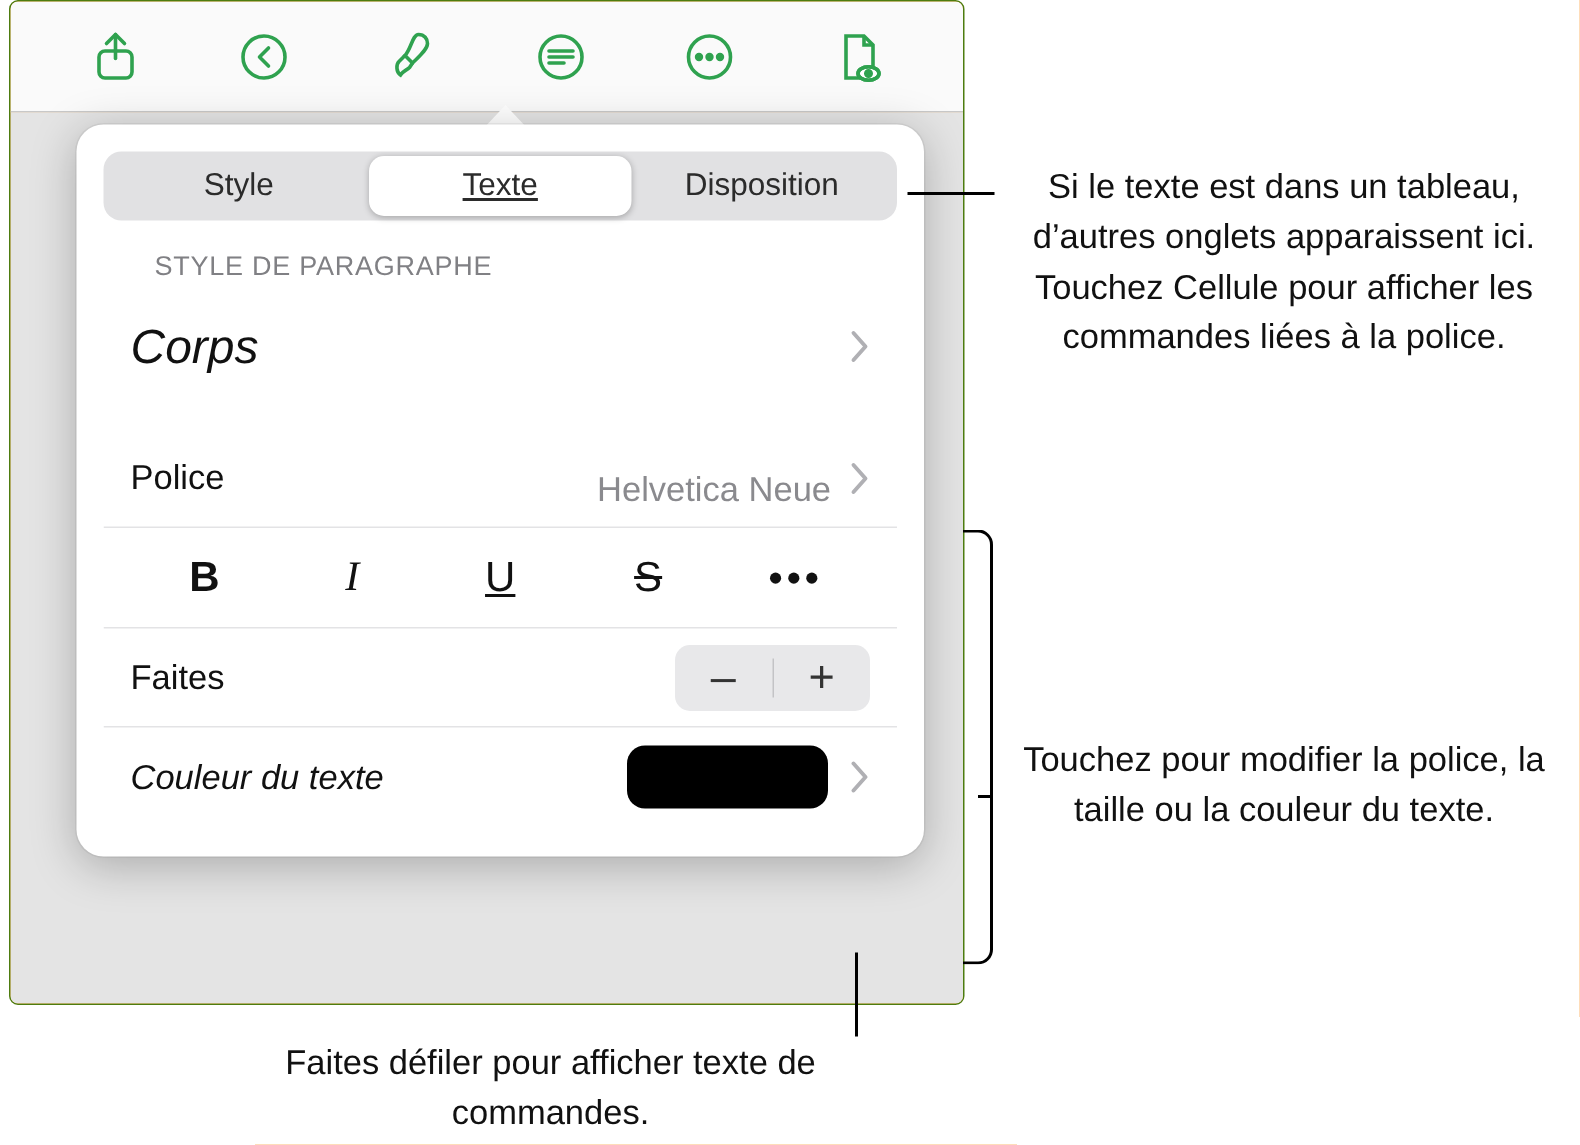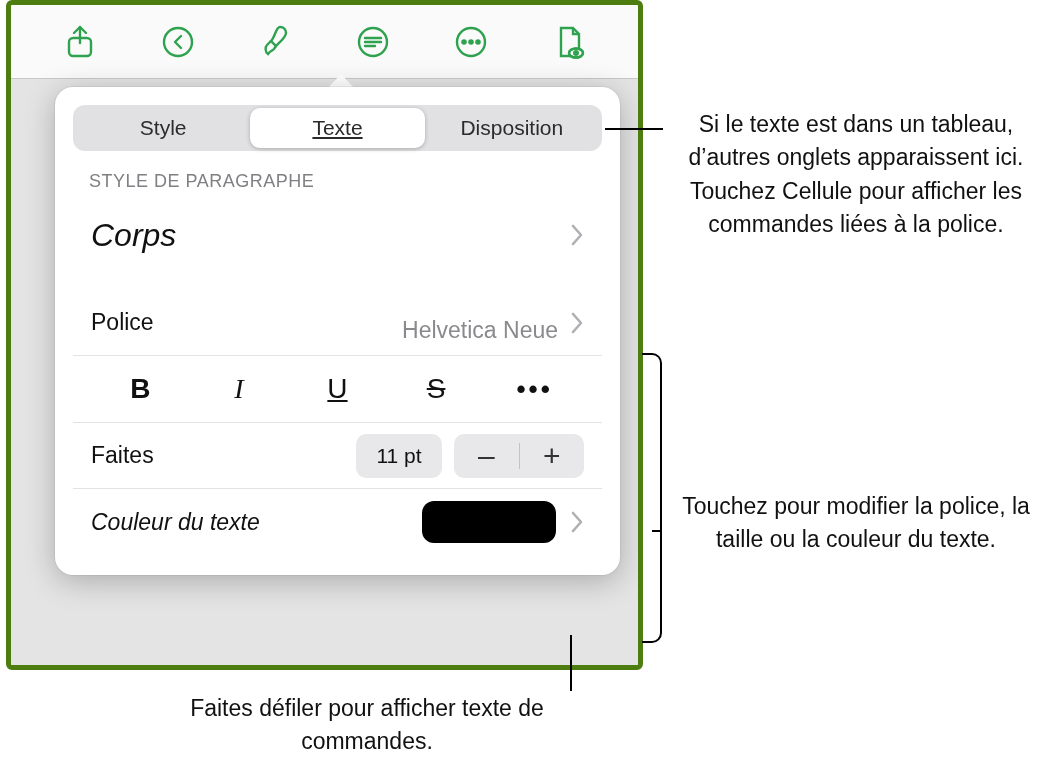--- a/index.html
+++ b/index.html
@@ -9,21 +9,21 @@
       width: 1053px;
       height: 763px;
       position: relative;
     }
     .app-wrap {
       position: absolute;
       left: 6px;
       top: 0;
       width: 637px;
       height: 670px;
-      border: 5px solid #4d7c0f;
+      border: 1px solid #4d7c0f;
       border-radius: 6px;
       background: #fdba74;
       overflow: hidden;
       display: flex;
       flex-direction: column;
     }
     .toolbar {
       height: 74px;
       background: #fafafa;
       border-bottom: 1px solid #c8c8c8;
@@ -95,20 +95,21 @@
       text-decoration: underline;
     }
     .section { padding: 20px 0 0 0; }
     .section-header {
       padding: 0 34px 10px 34px;
       font-size: 18px;
       color: #808084;
       letter-spacing: 0.5px;
       text-transform: uppercase;
       font-weight: 400;
+      margin-left: 18px;
     }
     .card {
       margin: 0 18px;
       background: #fff;
       border-radius: 16px;
       border: 0;
       overflow: hidden;
     }
     .row {
       min-height: 66px;
@@ -323,21 +324,20 @@
         <div class="style-btn biu-i">I</div>
         <div class="style-btn biu-u">U</div>
         <div class="style-btn biu-s">S</div>
         <div class="style-btn more-dots">•••</div>
       </div>
 
       <div class="row">
         <span class="row-label">Faites</span>
         <span class="spacer"></span>
         <div class="size-control">
-          <div class="size-box">11 pt</div>
           <div class="stepper">
             <div class="stepper-btn">–</div>
             <div class="divider"></div>
             <div class="stepper-btn">+</div>
           </div>
         </div>
       </div>
 
       <div class="row">
         <span class="row-label">Couleur du texte</span>

